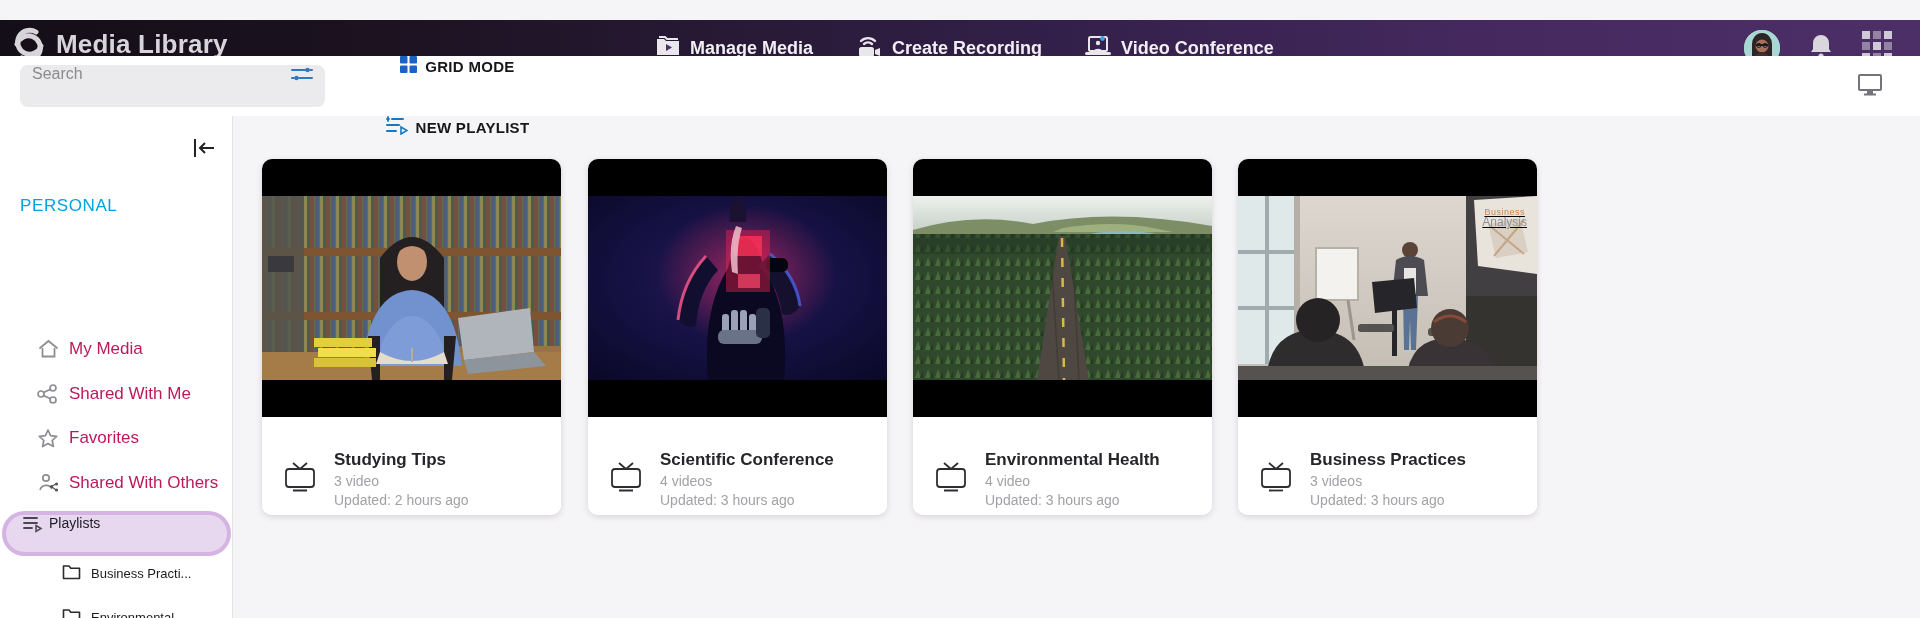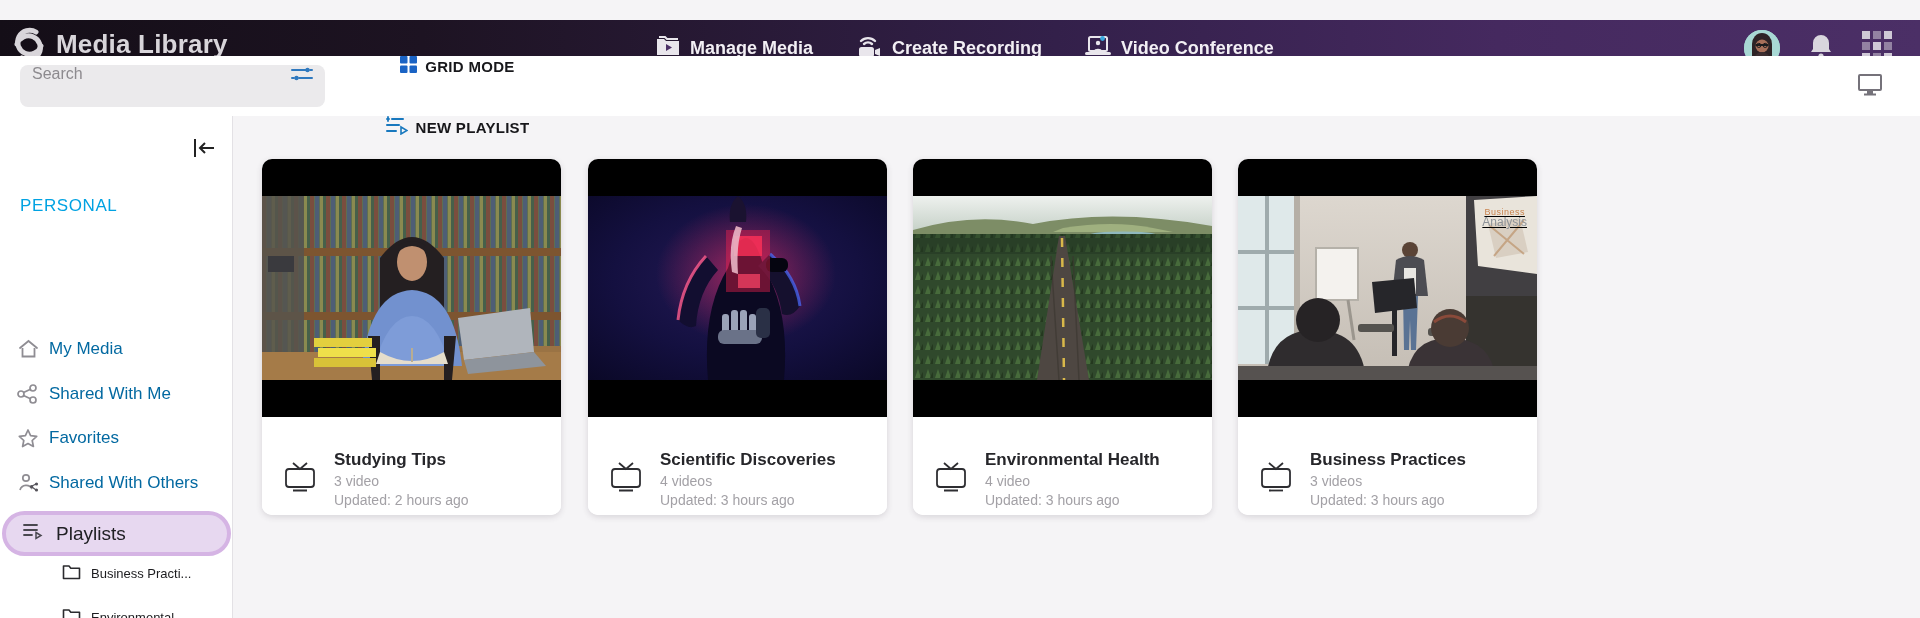--- a/index.html
+++ b/index.html
@@ -32,25 +32,25 @@
     letter-spacing:0.3px; cursor:pointer; }
   .tb-caret { font-size:11px; color:#17171a; margin-left:2px; }
   .display-btn { position:absolute; right:36px; top:16px; cursor:pointer; }
 
   
   .sidebar { position:absolute; left:0; top:116px; width:233px; height:502px; background:#ffffff;
     border-right:1px solid #e3e1e5; }
   .collapse-btn { position:absolute; right:16px; top:22px; cursor:pointer; }
   .side-section { position:absolute; left:20px; top:80px; color:#00a2e2; font-size:17px; font-weight:400; letter-spacing:0.6px; }
   .side-item { position:absolute; left:0; width:233px; height:34px; display:flex; align-items:center; gap:9px;
-    padding-left:16px; font-size:17px; color:#0369a1; cursor:pointer; }
+    padding-left:36px; font-size:17px; color:#be185d; cursor:pointer; }
   .side-item .ic { width:24px; display:flex; justify-content:center; }
   .side-pill { position:absolute; left:2px; top:395px; width:229px; height:45px;
     background:#e7d8f0; border:4px solid #d5b4e4; border-radius:23px;
-    display:flex; align-items:center; gap:12px; padding-left:16px; font-size:19px; color:#202024; cursor:pointer; }
+    display:flex; gap:5px; padding-left:16px; font-size:14px; color:#202024; cursor:pointer; }
   .sub-item { position:absolute; left:62px; width:170px; height:30px; display:flex; align-items:center; gap:10px;
     font-size:13px; color:#1c1c1f; cursor:pointer; white-space:nowrap; }
 
   
   .card { position:absolute; top:159px; width:299px; height:356px; background:#ffffff; border-radius:10px;
     box-shadow:0 2px 6px rgba(60,50,70,0.16); overflow:hidden; cursor:pointer; }
   .thumb { position:relative; width:299px; height:258px; background:#000; }
   .thumb svg { position:absolute; left:0; top:37px; width:299px; height:184px; }
   .card-info { position:absolute; left:0; top:258px; width:299px; height:124px; background:#fff;
     display:flex; align-items:center; gap:16px; padding:0 16px 0 20px; }
@@ -383,21 +383,21 @@
     </div>
     <div class="card-info">
       <span>
         <svg width="36" height="32" viewBox="0 0 36 32" fill="none">
           <path d="M11 2 l7 6 7 -6" stroke="#2e2e32" stroke-width="1.8" fill="none"></path>
           <rect x="4" y="8" width="28" height="18" rx="3" stroke="#2e2e32" stroke-width="1.8"></rect>
           <path d="M11 29.5 h14" stroke="#2e2e32" stroke-width="1.8"></path>
         </svg>
       </span>
       <div class="card-text">
-        <span class="card-title">Scientific Discoveries</span>
+        <span class="card-title">Scientific Conference</span>
         <span class="card-meta">4 videos</span>
         <span class="card-meta">Updated: 3 hours ago</span>
       </div>
     </div>
   </div>
 
   <div class="card" style="left:913px;">
     <div class="thumb">
       <svg viewBox="0 0 299 184" preserveAspectRatio="none">
         <defs>

